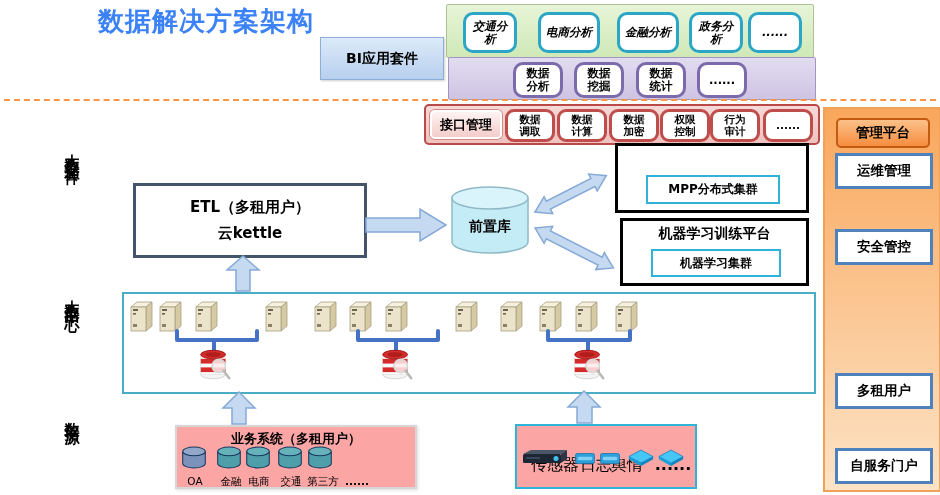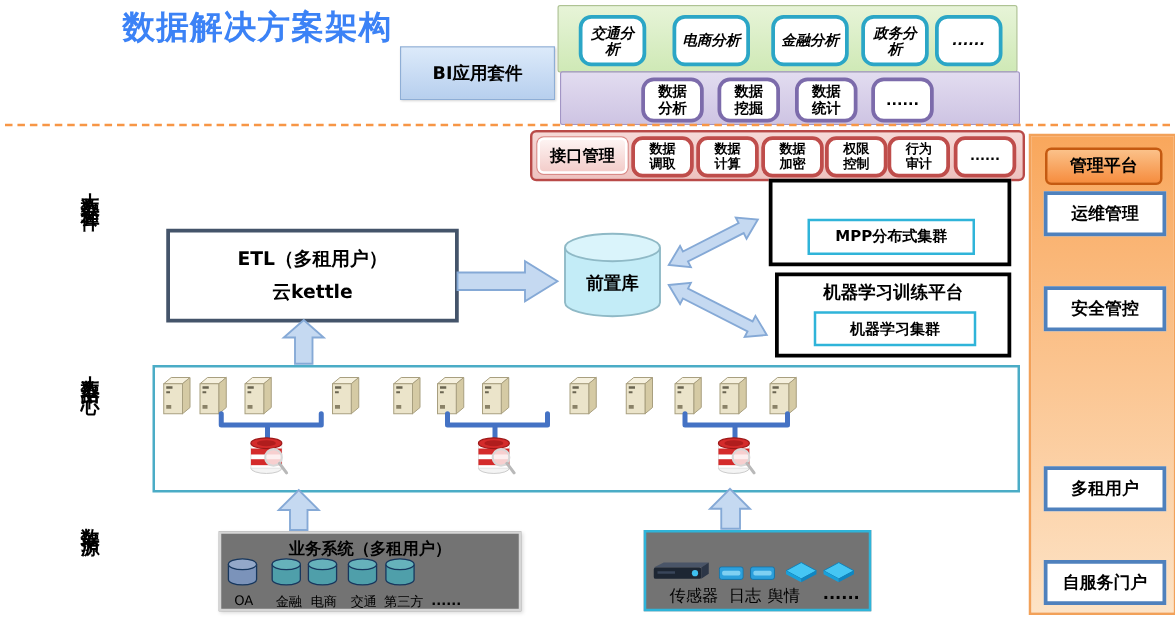--- a/index.html
+++ b/index.html
@@ -34,26 +34,26 @@
   .vlabel{position:absolute;left:62px;writing-mode:vertical-rl;text-orientation:upright;
         font-weight:bold;font-size:15px;letter-spacing:4px;}
   .etl{position:absolute;left:133px;top:183px;width:228px;height:69px;border:3px solid #44546a;background:#fff;
         display:flex;flex-direction:column;align-items:center;justify-content:center;gap:7px;
         font-weight:bold;font-size:15px;}
   .pbox{position:absolute;background:#fff;border:3px solid #000;}
   .ptitle{text-align:center;font-weight:bold;font-size:14px;margin-top:4px;}
   .cluster{position:absolute;background:#fff;border:2px solid #2fb4d9;
         display:flex;align-items:center;justify-content:center;font-weight:bold;font-size:12px;}
   .bigbox{position:absolute;left:122px;top:292px;width:690px;height:98px;border:2px solid #4bacc6;background:#fff;}
-  .srcbox{position:absolute;background:#737373;}
+  .srcbox{position:absolute;background:#fca5a5;}
   .biz{left:175px;top:425px;width:238px;height:60px;border:2px solid #d6d6d6;box-shadow:1px 1px 3px rgba(0,0,0,.15);}
   .machine{left:515px;top:424px;width:178px;height:61px;border:2px solid #2fb4d9;}
   .src-title{position:absolute;top:3px;left:0;width:100%;text-align:center;font-weight:bold;font-size:13px;}
   .src-label{position:absolute;font-size:10.5px;top:48px;transform:translateX(-50%);}
-  .src-label.m{font-size:13px;top:42px;}
+  .src-label.m{font-size:16px;top:29px;}
   .src-label.bold{font-weight:bold;}
   .overlay{position:absolute;left:0;top:0;pointer-events:none;}
 </style>
 </head>
 <body>
 
 <div class="stage">
 
   <div class="title">数据解决方案架构</div>
 

